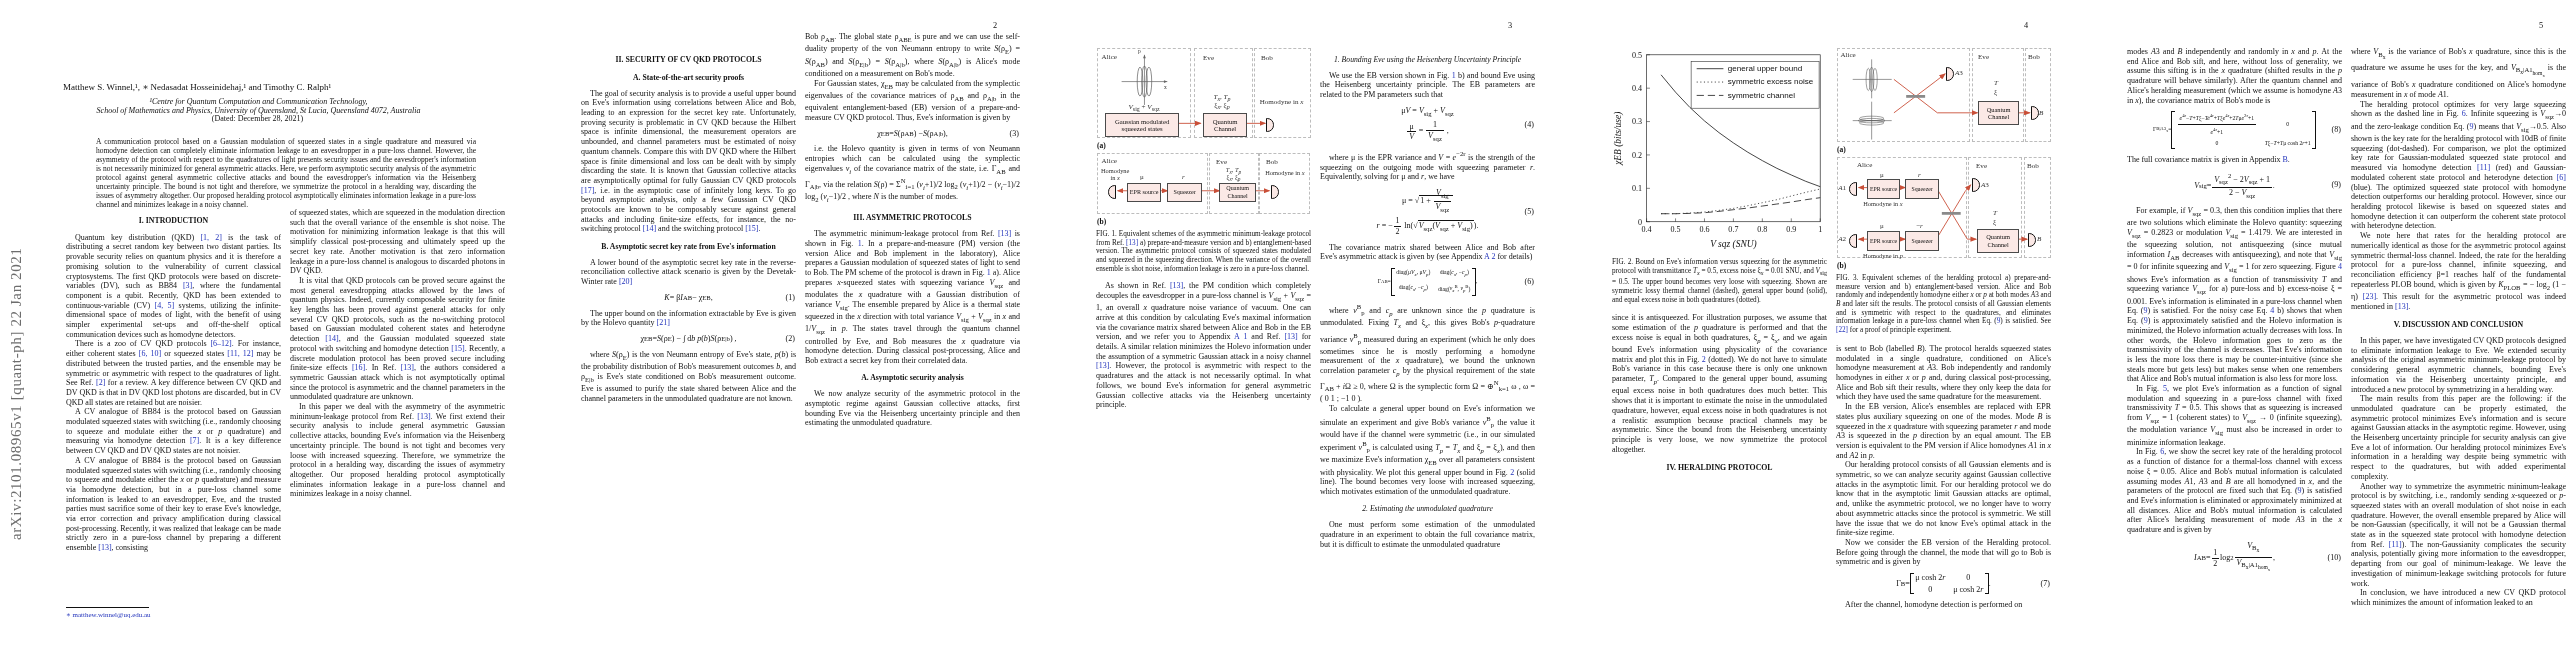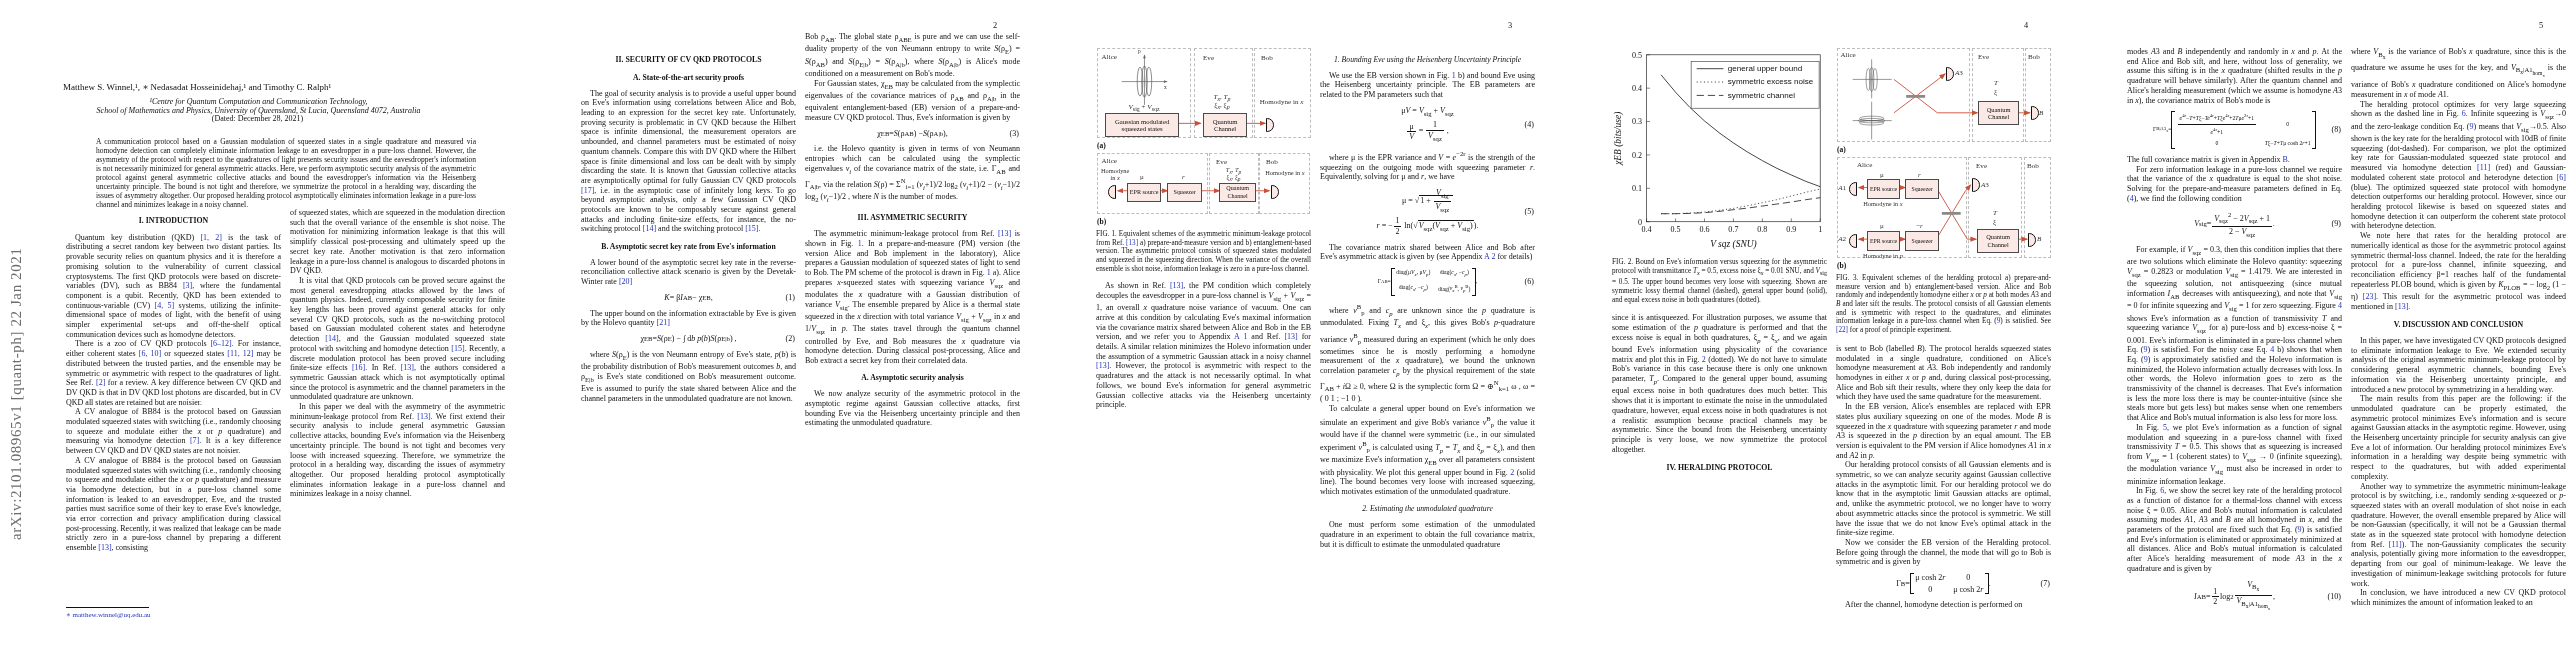--- a/index.html
+++ b/index.html
@@ -107,21 +107,21 @@
         <div class="eq"><span class="eqb"><i>K</i> = β<i>I</i><sub>AB</sub> − χ<sub>EB</sub> ,</span><span class="eqn">(1)</span></div>
         <p class="par">The upper bound on the information extractable by Eve is given by the Holevo quantity <u>[21]</u></p>
         <div class="eq"><span class="eqb">χ<sub>EB</sub> = <i>S</i>(ρ<sub>E</sub>) − ∫ d<i>b p</i>(<i>b</i>) <i>S</i>(ρ<sub>E|b</sub>) ,</span><span class="eqn">(2)</span></div>
         <p class="par">where <i>S</i>(ρ<sub>E</sub>) is the von Neumann entropy of Eve's state, <i>p</i>(<i>b</i>) is the probability distribution of Bob's measurement outcomes <i>b</i>, and ρ<sub>E|b</sub> is Eve's state conditioned on Bob's measurement outcome. Eve is assumed to purify the state shared between Alice and the channel parameters in the unmodulated quadrature are not known.</p>
       </div>
     <div class="col" style="left:290px;top:32px;height:614px">
         <p class="par noind">Bob ρ<sub>AB</sub>. The global state ρ<sub>ABE</sub> is pure and we can use the self-duality property of the von Neumann entropy to write <i>S</i>(ρ<sub>E</sub>) = <i>S</i>(ρ<sub>AB</sub>) and <i>S</i>(ρ<sub>E|b</sub>) = <i>S</i>(ρ<sub>A|b</sub>), where <i>S</i>(ρ<sub>A|b</sub>) is Alice's mode conditioned on a measurement on Bob's mode.</p>
         <p class="par">For Gaussian states, χ<sub>EB</sub> may be calculated from the symplectic eigenvalues of the covariance matrices of ρ<sub>AB</sub> and ρ<sub>A|b</sub> in the equivalent entanglement-based (EB) version of a prepare-and-measure CV QKD protocol. Thus, Eve's information is given by</p>
         <div class="eq"><span class="eqb">χ<sub>EB</sub> = <i>S</i>(ρ<sub>AB</sub>) − <i>S</i>(ρ<sub>A|b</sub>),</span><span class="eqn">(3)</span></div>
         <p class="par">i.e. the Holevo quantity is given in terms of von Neumann entropies which can be calculated using the symplectic eigenvalues <i>v<sub>i</sub></i> of the covariance matrix of the state, i.e. Γ<sub>AB</sub> and Γ<sub>A|b</sub>, via the relation <i>S</i>(ρ) = Σ<sup>N</sup><sub>i=1</sub> (<i>v<sub>i</sub></i>+1)/2 log<sub>2</sub> (<i>v<sub>i</sub></i>+1)/2 − (<i>v<sub>i</sub></i>−1)/2 log<sub>2</sub> (<i>v<sub>i</sub></i>−1)/2 , where <i>N</i> is the number of modes.</p>
-        <div class="sh1">III.   ASYMMETRIC SECURITY</div>
+        <div class="sh1">III.   ASYMMETRIC PROTOCOLS</div>
         <p class="par">The asymmetric minimum-leakage protocol from Ref. <u>[13]</u> is shown in Fig. <u>1</u>. In a prepare-and-measure (PM) version (the version Alice and Bob implement in the laboratory), Alice prepares a Gaussian modulation of squeezed states of light to send to Bob. The PM scheme of the protocol is drawn in Fig. <u>1</u> a). Alice prepares <i>x</i>-squeezed states with squeezing variance <i>V</i><sub>sqz</sub> and modulates the <i>x</i> quadrature with a Gaussian distribution of variance <i>V</i><sub>sig</sub>. The ensemble prepared by Alice is a thermal state squeezed in the <i>x</i> direction with total variance <i>V</i><sub>sig</sub> + <i>V</i><sub>sqz</sub> in <i>x</i> and 1/<i>V</i><sub>sqz</sub> in <i>p</i>. The states travel through the quantum channel controlled by Eve, and Bob measures the <i>x</i> quadrature via homodyne detection. During classical post-processing, Alice and Bob extract a secret key from their correlated data.</p>
         <div class="sh2">A.   Asymptotic security analysis</div>
         <p class="par">We now analyze security of the asymmetric protocol in the asymptotic regime against Gaussian collective attacks, first bounding Eve via the Heisenberg uncertainty principle and then estimating the unmodulated quadrature.</p>
       </div>
   </div>
 
   <div class="page" style="left:1030px">
     <div class="pnum">3</div>
 
     <div class="figcol" style="left:66px;top:47px;height:599px">
@@ -390,21 +390,20 @@
         <div class="eq sm"><span class="eqb">Γ<sub>B|A3<sub>x</sub></sub> = <mbl></mbl><matx2>
               <mc><mfrac>
                   <mnum><i>e</i><sup>4r</sup>−<i>T</i>+<i>T</i>ξ−<i>Te</i><sup>4r</sup>+<i>T</i>ξ<i>e</i><sup>4r</sup>+2<i>T</i>μ<i>e</i><sup>2r</sup>+1</mnum>
                   <mden><i>e</i><sup>4r</sup>+1</mden>
                 </mfrac></mc>
               <mc>0</mc>
               <mc>0</mc>
               <mc><i>T</i>ξ−<i>T</i>+<i>T</i>μ cosh 2<i>r</i>+1</mc>
             </matx2><mbr></mbr></span><span class="eqn">(8)</span></div>
         <p class="par noind">The full covariance matrix is given in Appendix <u>B</u>.</p>
-        <p class="par">For zero information leakage in a pure-loss channel we require that the variance of the <i>x</i> quadrature is equal to the shot noise. Solving for the prepare-and-measure parameters defined in Eq. (<u>4</u>), we find the following condition</p>
         <div class="eq"><span class="eqb"><i>V</i><sub>sig</sub> = <mfrac>
               <mnum><i>V</i><sub>sqz</sub><sup>2</sup> − 2<i>V</i><sub>sqz</sub> + 1</mnum>
               <mden>2 − <i>V</i><sub>sqz</sub></mden>
             </mfrac> .</span><span class="eqn">(9)</span></div>
         <p class="par">For example, if <i>V</i><sub>sqz</sub> = 0.3, then this condition implies that there are two solutions which eliminate the Holevo quantity: squeezing <i>V</i><sub>sqz</sub> = 0.2823 or modulation <i>V</i><sub>sig</sub> = 1.4179. We are interested in the squeezing solution, not antisqueezing (since mutual information <i>I</i><sub>AB</sub> decreases with antisqueezing), and note that <i>V</i><sub>sig</sub> = 0 for infinite squeezing and <i>V</i><sub>sig</sub> = 1 for zero squeezing. Figure <u>4</u> shows Eve's information as a function of transmissivity <i>T</i> and squeezing variance <i>V</i><sub>sqz</sub> for a) pure-loss and b) excess-noise ξ = 0.001. Eve's information is eliminated in a pure-loss channel when Eq. (<u>9</u>) is satisfied. For the noisy case Eq. <u>4</u> b) shows that when Eq. (<u>9</u>) is approximately satisfied and the Holevo information is minimized, the Holevo information actually decreases with loss. In other words, the Holevo information goes to zero as the transmissivity of the channel is decreases. That Eve's information is less the more loss there is may be counter-intuitive (since she steals more but gets less) but makes sense when one remembers that Alice and Bob's mutual information is also less for more loss.</p>
         <p class="par">In Fig. <u>5</u>, we plot Eve's information as a function of signal modulation and squeezing in a pure-loss channel with fixed transmissivity <i>T</i> = 0.5. This shows that as squeezing is increased from <i>V</i><sub>sqz</sub> = 1 (coherent states) to <i>V</i><sub>sqz</sub> → 0 (infinite squeezing), the modulation variance <i>V</i><sub>sig</sub> must also be increased in order to minimize information leakage.</p>
         <p class="par">In Fig. <u>6</u>, we show the secret key rate of the heralding protocol as a function of distance for a thermal-loss channel with excess noise ξ = 0.05. Alice and Bob's mutual information is calculated assuming modes <i>A</i>1, <i>A</i>3 and <i>B</i> are all homodyned in <i>x</i>, and the parameters of the protocol are fixed such that Eq. (<u>9</u>) is satisfied and Eve's information is eliminated or approximately minimized at all distances. Alice and Bob's mutual information is calculated after Alice's heralding measurement of mode <i>A</i>3 in the <i>x</i> quadrature and is given by</p>
         <div class="eq"><span class="eqb"><i>I</i><sub>AB</sub> = <mfrac>
               <mnum>1</mnum>
               <mden>2</mden>

